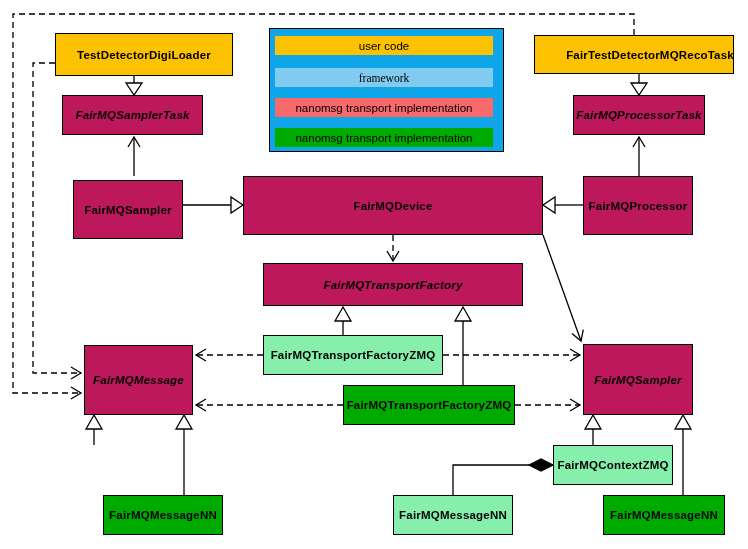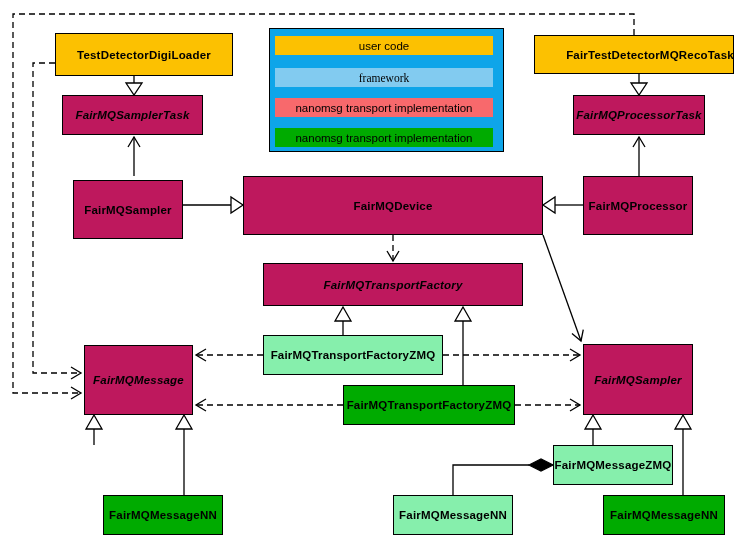--- a/index.html
+++ b/index.html
@@ -150,17 +150,17 @@
   <div class="node fw abstract n-ptask">FairMQProcessorTask</div>
   <div class="node fw n-sampler">FairMQSampler</div>
   <div class="node fw n-processor">FairMQProcessor</div>
   <div class="node fw n-device">FairMQDevice</div>
   <div class="node fw abstract n-tfactory">FairMQTransportFactory</div>
   <div class="node zmq n-tfzmq">FairMQTransportFactoryZMQ</div>
   <div class="node nn n-tfnn">FairMQTransportFactoryZMQ</div>
   <div class="node fw abstract n-message">FairMQMessage</div>
   <div class="node fw abstract n-socket">FairMQSampler</div>
   <div class="node nn n-msgnn">FairMQMessageNN</div>
-  <div class="node zmq n-sockzmq">FairMQMessageZMQ</div>
+  <div class="node zmq n-sockzmq">FairMQContextZMQ</div>
   <div class="node zmq n-ctxzmq">FairMQMessageNN</div>
   <div class="node nn n-socknn">FairMQMessageNN</div>
 
 </div>
 
 </body></html>

